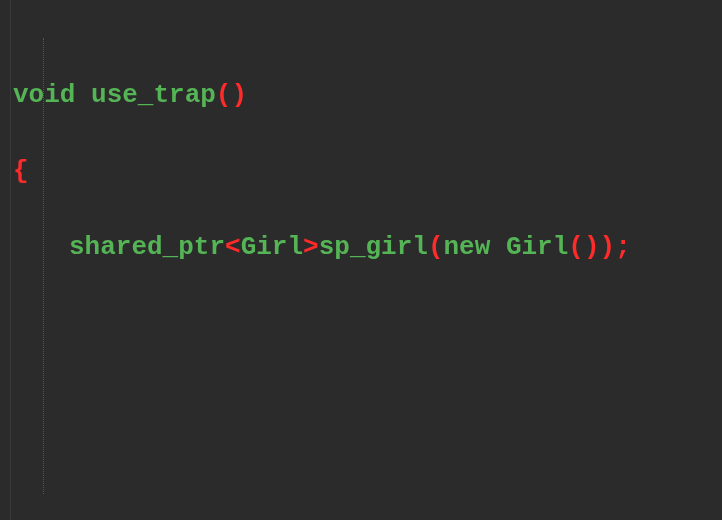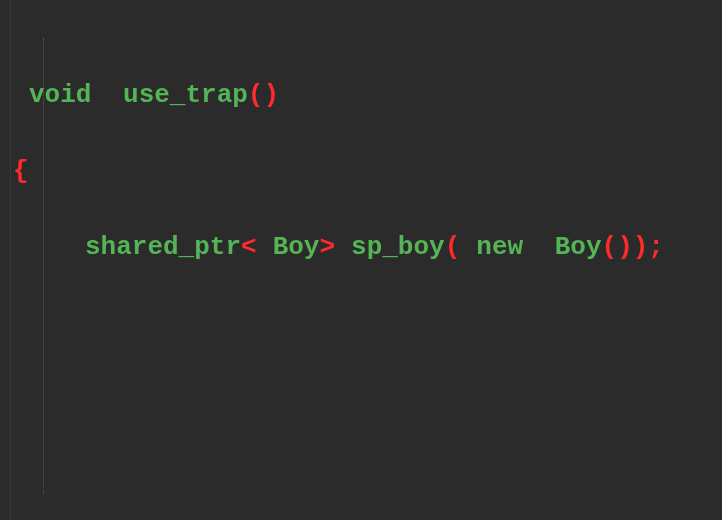--- a/index.html
+++ b/index.html
@@ -30,35 +30,35 @@
     left: 32px;
     width: 0;
     height: 456px;
     border-left: 1px dotted #555;
   }
   .code {
     position: relative;
     padding-left: 2px;
     white-space: pre;
   }
-  .kw    { color: #55b455; margin-left: 16px; }   
+  .kw    { color: #55b455; }   
   .type  { color: #ff2b2b; }   
   .line  { display: block; }
   .indent { display:inline-block; width: 56px; }
 </style>
 </head>
 <body>
 
 <div class="editor">
   <div class="gutter"></div>
   <div class="code">
     <div class="indent-guide"></div>
 <span class="line"><span class="kw">void</span><span class="kw"> use_trap</span><span class="type">()</span></span>
 <span class="line"><span class="type">{</span></span>
-<span class="line"><span class="indent"></span><span class="kw">shared_ptr</span><span class="type">&lt;</span><span class="kw">Boy</span><span class="type">&gt;</span><span class="kw">sp_boy</span><span class="type">(</span><span class="kw">new</span><span class="kw"> Boy</span><span class="type">()</span><span class="type">)</span><span class="type">;</span></span>
+<span class="line"><span class="indent"></span><span class="kw">shared_ptr</span><span class="type">&lt;</span><span class="kw">Girl</span><span class="type">&gt;</span><span class="kw">sp_girl</span><span class="type">(</span><span class="kw">new</span><span class="kw"> Girl</span><span class="type">()</span><span class="type">)</span><span class="type">;</span></span>
 <span class="line"> </span>
 
 
 
 
 
 
 
   </div>
 </div>

